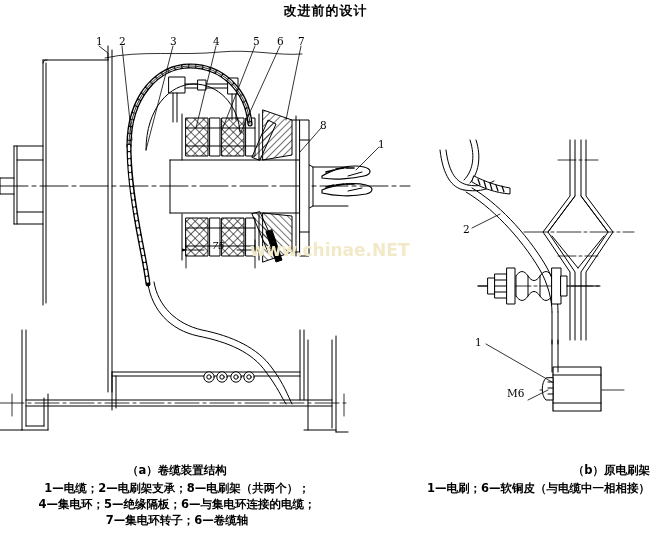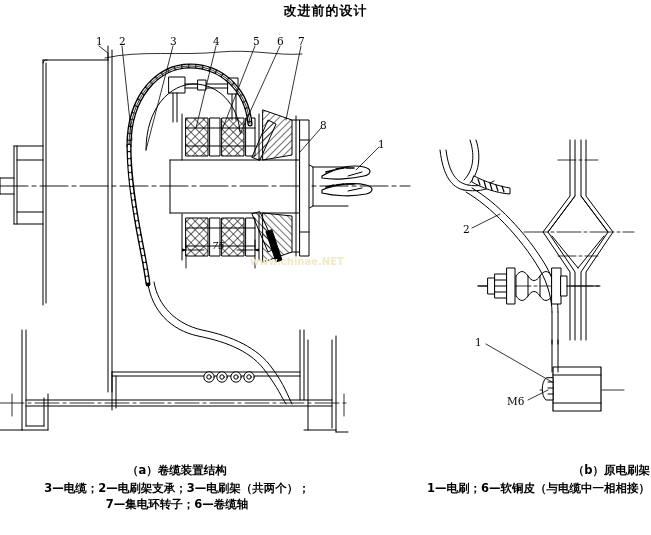--- a/index.html
+++ b/index.html
@@ -38,27 +38,26 @@
     left: 0;
     top: 0;
     width: 651px;
     height: 535px;
   }
   .watermark {
     position: absolute;
     left: 250px;
     top: 240px;
     width: 150px;
-    font-size: 10px;
+    font-size: 17px;
     font-weight: bold;
     color: #f2e9c8;
     letter-spacing: 0px;
     font-family: "DejaVu Sans", "Liberation Sans", sans-serif;
     white-space: nowrap;
-    margin-top: 16px;
   }
   .caption-block {
     position: absolute;
     text-align: center;
     font-size: 11.5px;
     line-height: 16px;
     font-family: "DejaVu Sans", "Liberation Sans", sans-serif;
   }
   .caption-head {
     font-size: 11.5px;
@@ -386,25 +385,26 @@
   <div class="callout" style="left:253px; top:36px;">5</div>
   <div class="callout" style="left:277px; top:36px;">6</div>
   <div class="callout" style="left:298px; top:36px;">7</div>
   <div class="callout" style="left:320px; top:120px;">8</div>
   <div class="callout" style="left:378px; top:139px;">1</div>
 
   <div class="dim-label" style="left:212px; top:240px;font-style:italic;">75</div>
 
   <div class="callout" style="left:463px; top:224px;">2</div>
   <div class="callout" style="left:475px; top:337px;">1</div>
-  <div class="callout" style="left:507px; top:396px;">M6</div>
+  <div class="callout" style="left:507px; top:388px;">M6</div>
 
   <div class="caption-block" id="caption-a">
     <span class="caption-head">（a）卷缆装置结构</span>
-    <span class="caption-line">3—电缆；2—电刷架支承；3—电刷架（共两个）；</span>
+    <span class="caption-line">1—电缆；2—电刷架支承；8—电刷架（共两个）；</span>
+    <span class="caption-line">4—集电环；5—绝缘隔板；6—与集电环连接的电缆；</span>
     <span class="caption-line">7—集电环转子；6—卷缆轴</span>
   </div>
 
   <div class="caption-block" id="caption-b">
     <span class="caption-head">（b）原电刷架</span>
     <span class="caption-line">1—电刷；6—软铜皮（与电缆中一相相接）</span>
   </div>
 
 </div>
 

